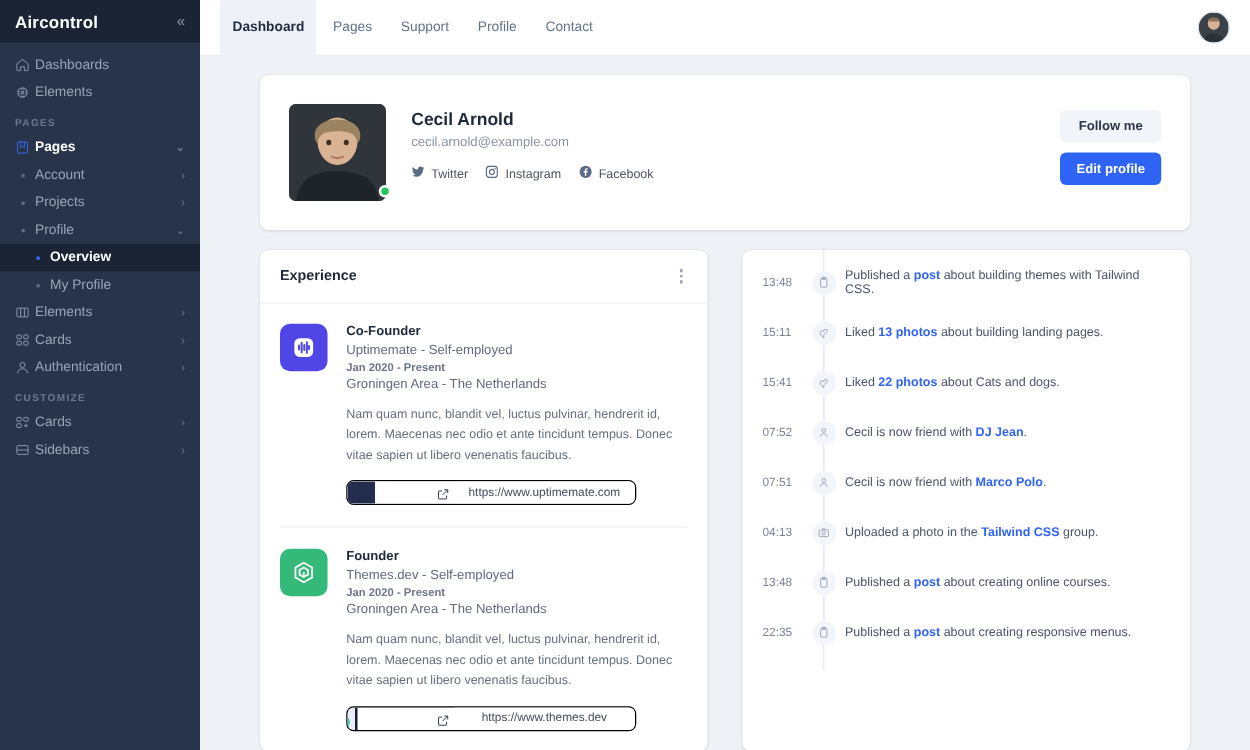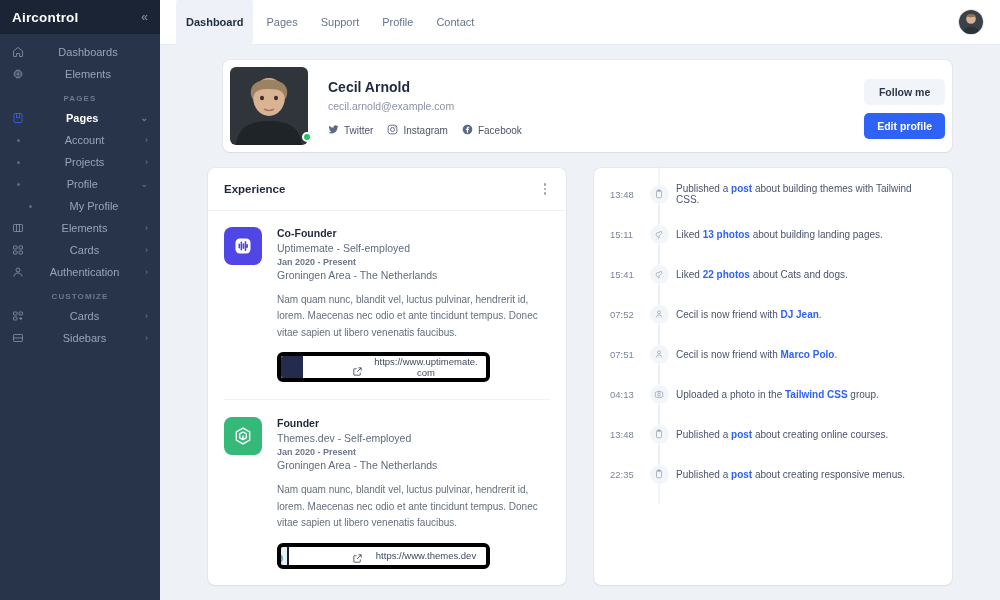--- a/index.html
+++ b/index.html
@@ -25,21 +25,21 @@
     display: flex; align-items: center;
     padding: 0 12px;
     gap: 11px;
   }
   .sb-brand-text {
     color: #ffffff; font-size: 13.5px; font-weight: 700;
     letter-spacing: .2px; flex: 1;
   }
   .sb-collapse { color: #8b97ab; font-size: 12px; cursor: pointer; }
 
-  .sb-scroll { flex: 1; padding-top: 7px; text-align: center; }
+  .sb-scroll { flex: 1; padding-top: 7px; }
   .sb-item {
     display: flex; align-items: center;
     height: 22px; padding: 0 12px;
     color: #99a4b7; font-size: 11px;
     cursor: pointer; position: relative;
   }
   .sb-item .ic { width: 16px; flex: 0 0 16px; display: flex; align-items: center; }
   .sb-item .lbl { flex: 1; white-space: nowrap; overflow: hidden; }
   .sb-item .chev { color: #6f7c92; font-size: 9px; margin-left: 4px; }
   .sb-item.active-main { color: #ffffff; font-weight: 700; }
@@ -79,21 +79,21 @@
   }
 
   .content { flex: 1; padding: 15px 48px 0 48px; overflow: hidden; }
 
   .card {
     background: #ffffff; border-radius: 7px;
     box-shadow: 0 1px 2px rgba(22,34,57,.06), 0 0 0 1px rgba(22,34,57,.035);
   }
 
   
-  .prof { display: flex; padding: 7px; align-items: center; margin-left: 15px; }
+  .prof { display: flex; padding: 23px; align-items: flex-start; }
   .prof-photo {
     width: 78px; height: 78px; border-radius: 6px;
     flex: 0 0 78px; position: relative; overflow: visible;
   }
   .prof-photo .imgbox { width: 78px; height: 78px; border-radius: 6px; overflow: hidden; }
   .online-dot {
     position: absolute; right: -4px; bottom: 3px;
     width: 10px; height: 10px; border-radius: 50%;
     background: #22c55e; border: 2px solid #fff;
   }
@@ -136,22 +136,22 @@
   }
   .exp-logo svg { width: 20px; height: 20px; }
   .exp-main { margin-left: 15px; flex: 1; min-width: 0; }
   .exp-role { font-size: 10.5px; font-weight: 700; color: #1e293b; }
   .exp-company { font-size: 10.5px; color: #5f6b7e; margin-top: 3px; }
   .exp-dates { font-size: 9px; font-weight: 700; color: #6b7689; margin-top: 3px; }
   .exp-loc { font-size: 10.5px; color: #5f6b7e; margin-top: 2px; }
   .exp-desc { font-size: 10px; color: #64707f; line-height: 1.65; margin-top: 11px; }
 
   .linkcard {
-    margin-top: 11px; display: flex; width: 213px;
-    border: 4px solid #000000; border-radius: 6px; overflow: hidden;
+    margin-top: 11px; display: flex; width: 232px;
+    border: 1px solid #000000; border-radius: 6px; overflow: hidden;
   }
   .link-thumb { width: 85px; flex: 0 0 85px; position: relative; overflow: hidden; }
   .link-ext {
     position: absolute; right: 3px; bottom: 4px;
     width: 11px; height: 11px;
   }
   .link-ext svg { width: 11px; height: 11px; stroke: #2b3648; fill: none; stroke-width: 1.7; }
   .link-url {
     flex: 1; display: flex; align-items: center; justify-content: center;
     font-size: 9.5px; color: #404b5e; background: #fff; padding: 0 6px;
@@ -260,20 +260,24 @@
         <span class="dot"></span>
         <span class="lbl">Projects</span>
         <span class="chev">›</span>
       </div>
       <div class="sb-item sb-sub">
         <span class="dot"></span>
         <span class="lbl">Profile</span>
         <span class="chev">⌄</span>
       </div>
 
+      <div class="sb-item sb-sub sb-sub2 sel">
+        <span class="dot"></span>
+        <span class="lbl">Overview</span>
+      </div>
       <div class="sb-item sb-sub sb-sub2">
         <span class="dot"></span>
         <span class="lbl">My Profile</span>
       </div>
 
       <div class="sb-item">
         <span class="ic">
           <svg viewBox="0 0 24 24">
               <rect x="3" y="5" width="18" height="14" rx="1.5"></rect>
               <path d="M9 5v14M15 5v14"></path>

